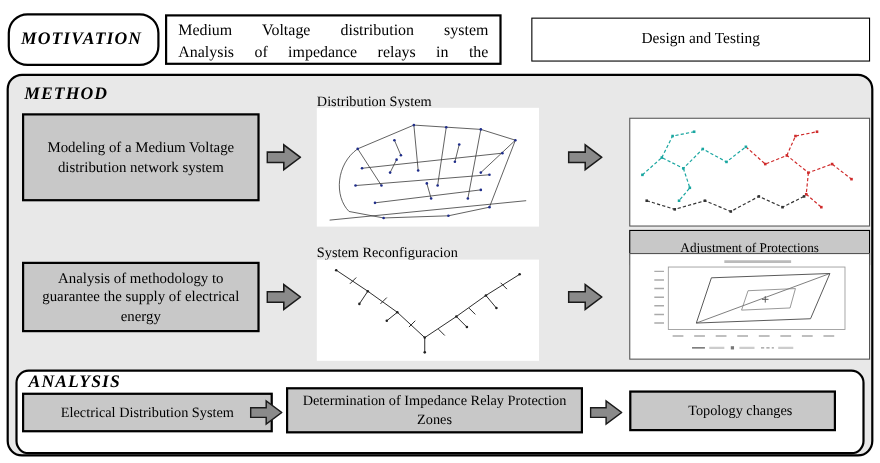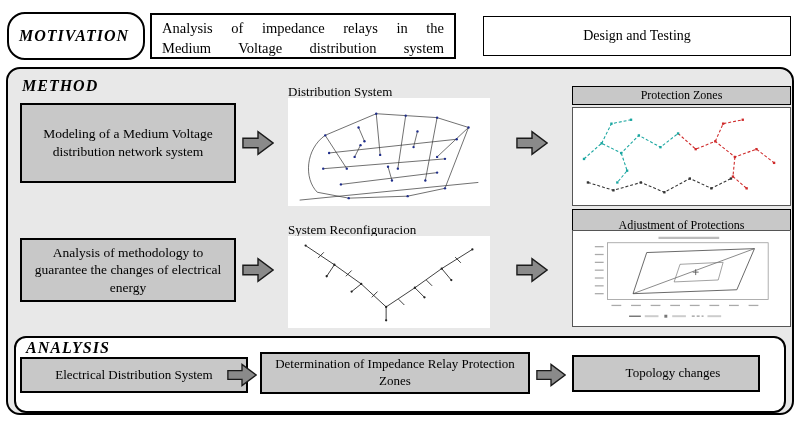--- a/index.html
+++ b/index.html
@@ -25,22 +25,22 @@
 </head>
 <body>
 
 <div class="stage">
 
   <div class="abs roundbox" style="left:7px; top:12px; width:138px; height:48px; display:flex; align-items:center; padding-left:10px;">
     <span class="sect-hdr">MOTIVATION</span>
   </div>
 
   <div class="abs whitebox" style="left:150px; top:13px; width:306px; height:46px; padding:3px 10px;">
+    <span class="jline">Medium Voltage distribution system</span>
     <span class="jline">Analysis of impedance relays in the</span>
-    <span class="jline">Medium Voltage distribution system</span>
   </div>
 
   <div class="abs whitebox center" style="left:483px; top:16px; width:308px; height:40px; border-width:1.5px; font-size:14px;">
     <span>Design and Testing</span>
   </div>
 
   <div class="abs panel" style="left:6px; top:67px; width:788px; height:348px;"></div>
 
   <span class="abs sect-hdr" style="left:22px; top:77px;">METHOD</span>
 
@@ -108,23 +108,20 @@
       </g>
     </svg>
   </div>
 
   <div class="abs arrow" style="left:516px; top:128px; width:32px; height:30px;">
     <svg viewBox="0 0 34 28">
       <polygon points="1,9 17,9 17,2 33,14 17,26 17,19 1,19" fill="#8a8a8a" stroke="#1a1a1a" stroke-width="1.5"></polygon>
     </svg>
   </div>
 
-  <div class="abs graybar" style="left:572px; top:86px; width:219px; height:19px;">
-    <span>Protection Zones</span>
-  </div>
 
   <div class="abs fig bordered" style="left:572px; top:107px; width:219px; height:99px;">
     <svg viewBox="0 0 219 99">
       <g fill="none" stroke-dasharray="3,2" stroke-width="1.1">
         <path stroke="#19a6a0" d="M10,52 L28,36 L48,46 L66,28 L88,40 L106,26"></path>
         <path stroke="#19a6a0" d="M28,36 L38,16 L58,12"></path>
         <path stroke="#19a6a0" d="M48,46 L54,64 L44,76"></path>
         <path stroke="#cf2b2b" d="M106,26 L124,42 L144,34 L164,50 L186,42 L204,56"></path>
         <path stroke="#cf2b2b" d="M144,34 L152,16 L172,12"></path>
         <path stroke="#cf2b2b" d="M164,50 L162,70 L176,82"></path>
@@ -202,21 +199,21 @@
         <path d="M72,87 L86,87" stroke="#cccccc" stroke-width="2"></path>
         <rect x="92" y="85.5" width="3" height="3" fill="#777777"></rect>
         <path d="M100,87 L114,87" stroke="#cccccc" stroke-width="2"></path>
         <path d="M120,87 L132,87" stroke="#999999" stroke-width="1.2" stroke-dasharray="3,2"></path>
         <path d="M136,87 L150,87" stroke="#cccccc" stroke-width="2"></path>
       </g>
     </svg>
   </div>
 
   <div class="abs gbox" style="left:20px; top:238px; width:216px; height:64px;">
-    <span>Analysis of methodology to guarantee the changes of electrical energy</span>
+    <span>Analysis of methodology to guarantee the supply of electrical energy</span>
   </div>
 
   <div class="abs arrow" style="left:242px; top:255px; width:32px; height:30px;">
     <svg viewBox="0 0 34 28">
       <polygon points="1,9 17,9 17,2 33,14 17,26 17,19 1,19" fill="#8a8a8a" stroke="#1a1a1a" stroke-width="1.5"></polygon>
     </svg>
   </div>
 
   <div class="abs figlabel" style="left:288px; top:222px; width:202px;">
     <span>System Reconfiguracion</span>

